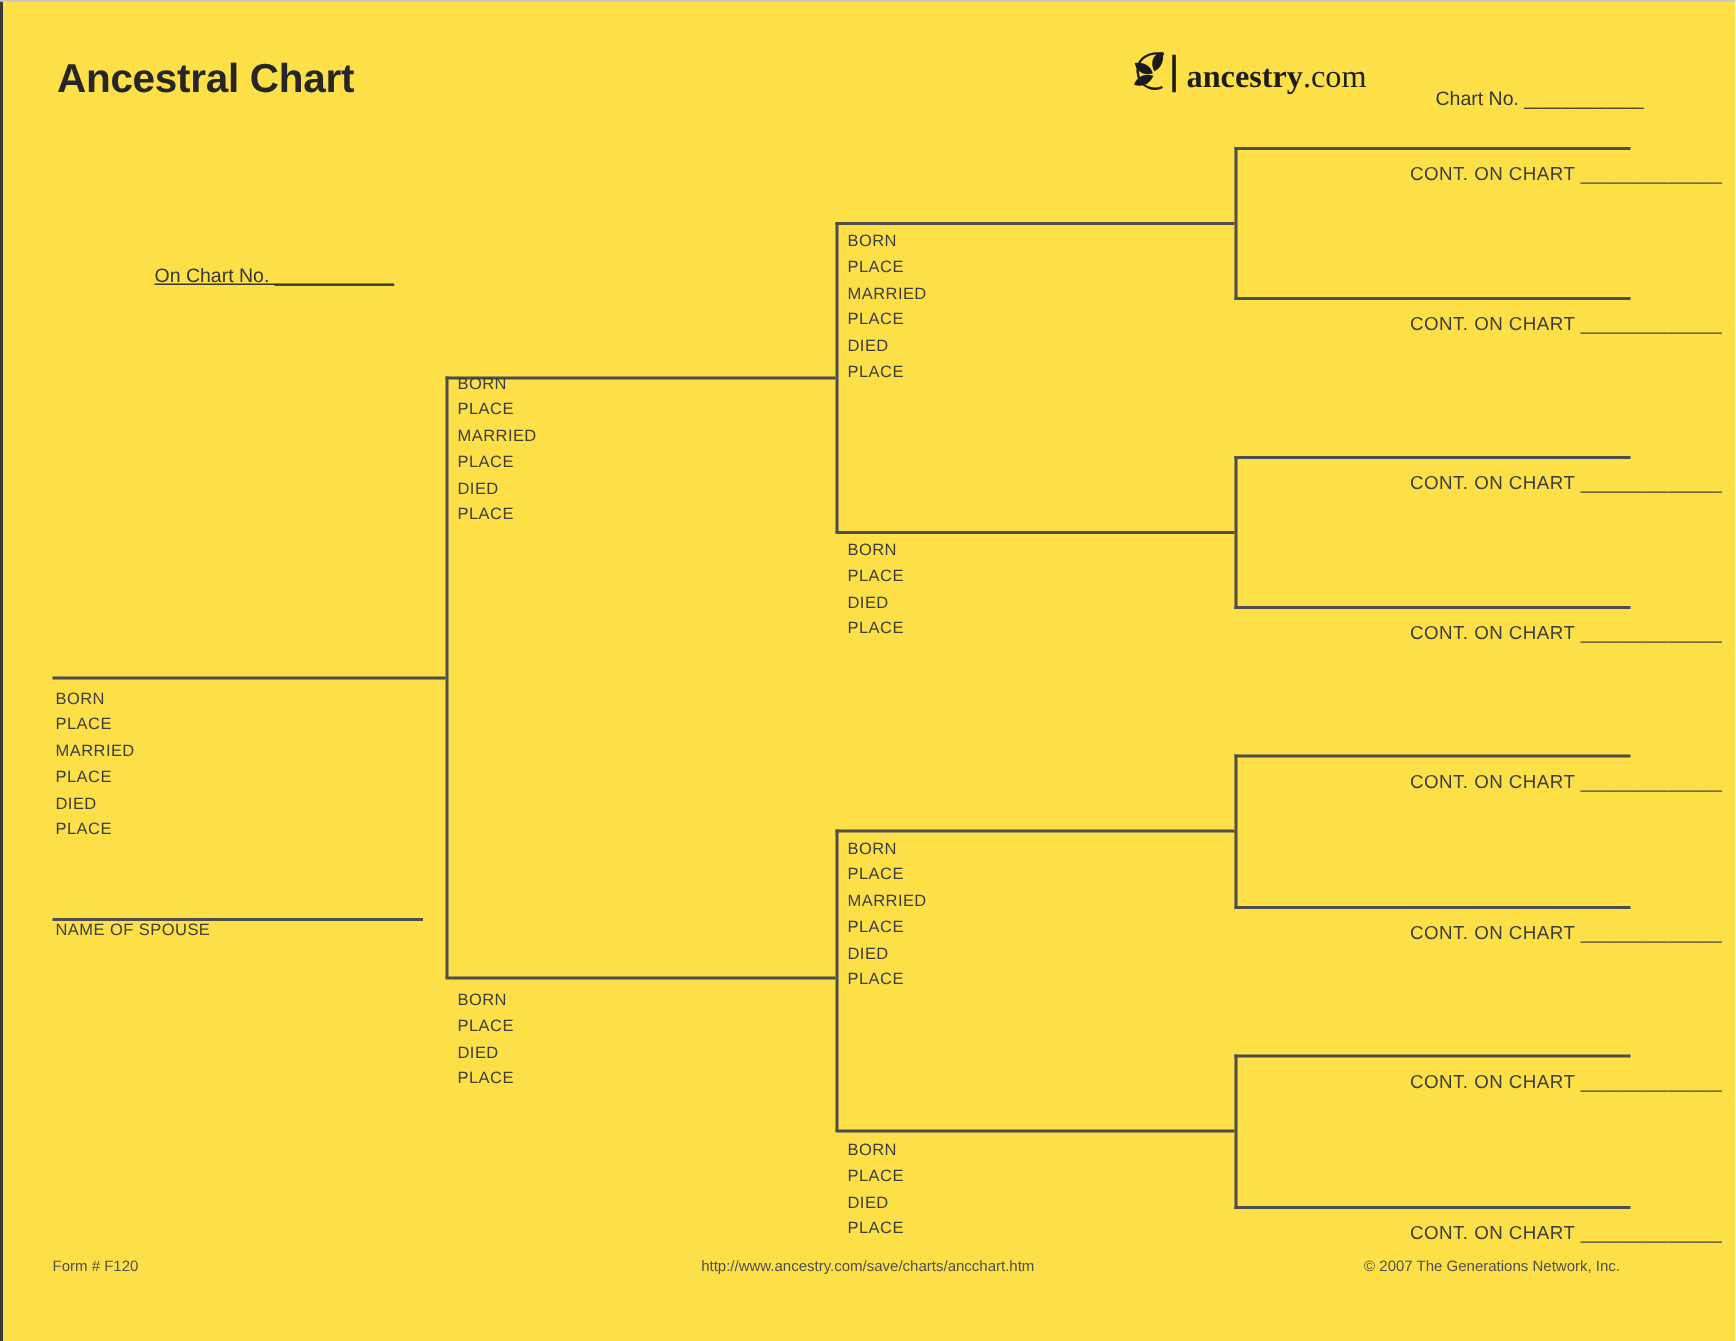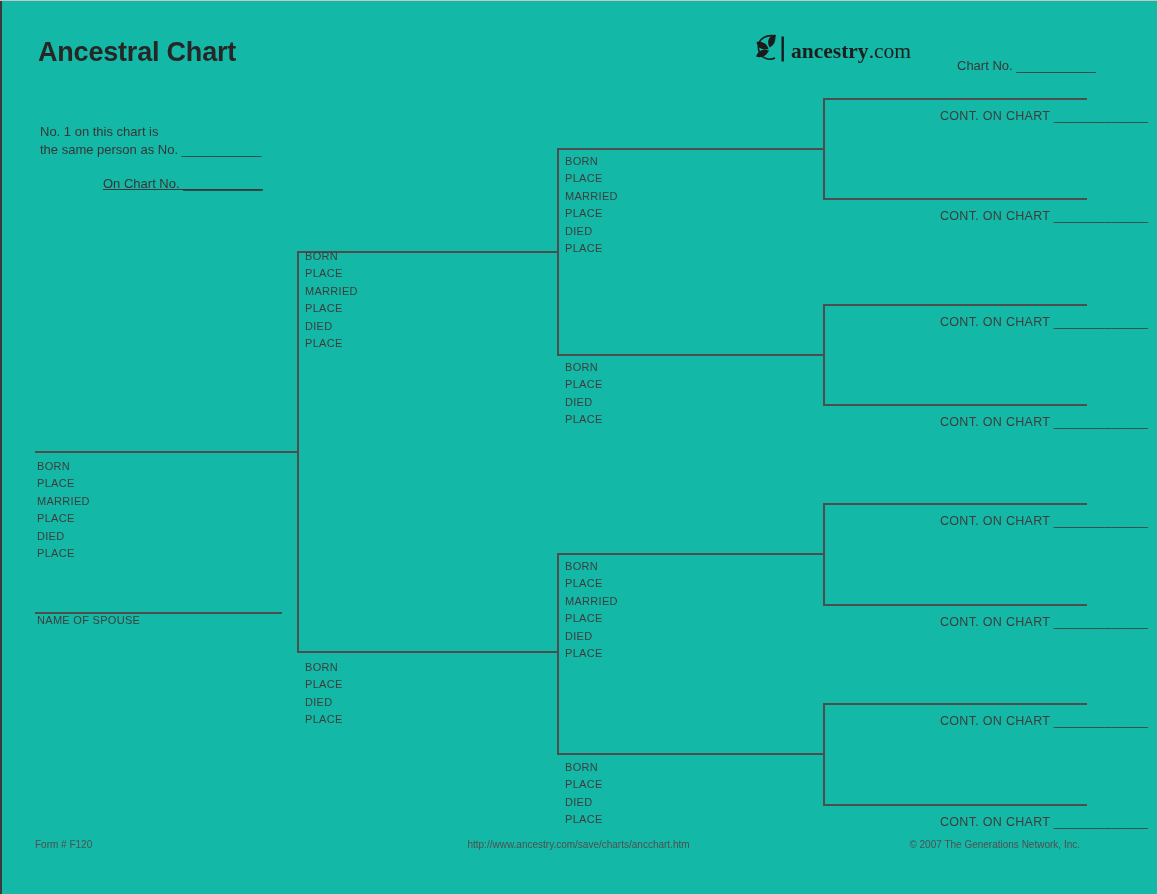--- a/index.html
+++ b/index.html
@@ -1,17 +1,17 @@
 <!DOCTYPE html>
 <html><head>
 <meta charset="utf-8">
 <style>
   html,body{margin:0;padding:0;background:#ffffff;}
   .page{
-    position:relative;width:1157px;height:894px;background:#14b8a6;
+    position:relative;width:1157px;height:894px;background:#fde047;
     font-family:"Liberation Sans",sans-serif;overflow:hidden;
     border-top:1px solid #c6c6c6;box-sizing:border-box;
   }
   .left-edge{position:absolute;left:0;top:0;width:2px;height:894px;background:#3a3a3a;}
   .hline{position:absolute;height:1.5px;background:#4d4d4d;}
   .vline{position:absolute;width:1.5px;background:#4d4d4d;}
   .title{
     position:absolute;left:38px;top:36px;font-size:27px;font-weight:bold;
     color:#262626;letter-spacing:-0.2px;
   }
@@ -46,24 +46,20 @@
         </g>
         <path d="M24 5 C13 3 4 9 7 20 C9 27 17 30 23 27" fill="none" stroke="#1b1b1b" stroke-width="1.6"></path>
         <rect x="29.5" y="5.5" width="2.4" height="25" fill="#1b1b1b"></rect>
       </svg>
     </span>
     <span class="logo-text"><b>ancestry</b><span>.com</span></span>
   </div>
 
   <div class="chart-no">Chart No. ___________</div>
 
-  <div class="note" style="left:40px;top:122px;">
-    <div>No. 1 on this chart is</div>
-    <div>the same person as No. ___________</div>
-  </div>
   <div class="note" style="left:103px;top:174px;text-decoration:underline;">On Chart No. ___________</div>
 
   <div class="hline" style="left:35px;top:450px;width:262px;"></div>
   <div class="stack" style="left:37px;top:457px;">
       <div>BORN</div>
       <div>PLACE</div>
       <div>MARRIED</div>
       <div>PLACE</div>
       <div>DIED</div>
       <div>PLACE</div>

